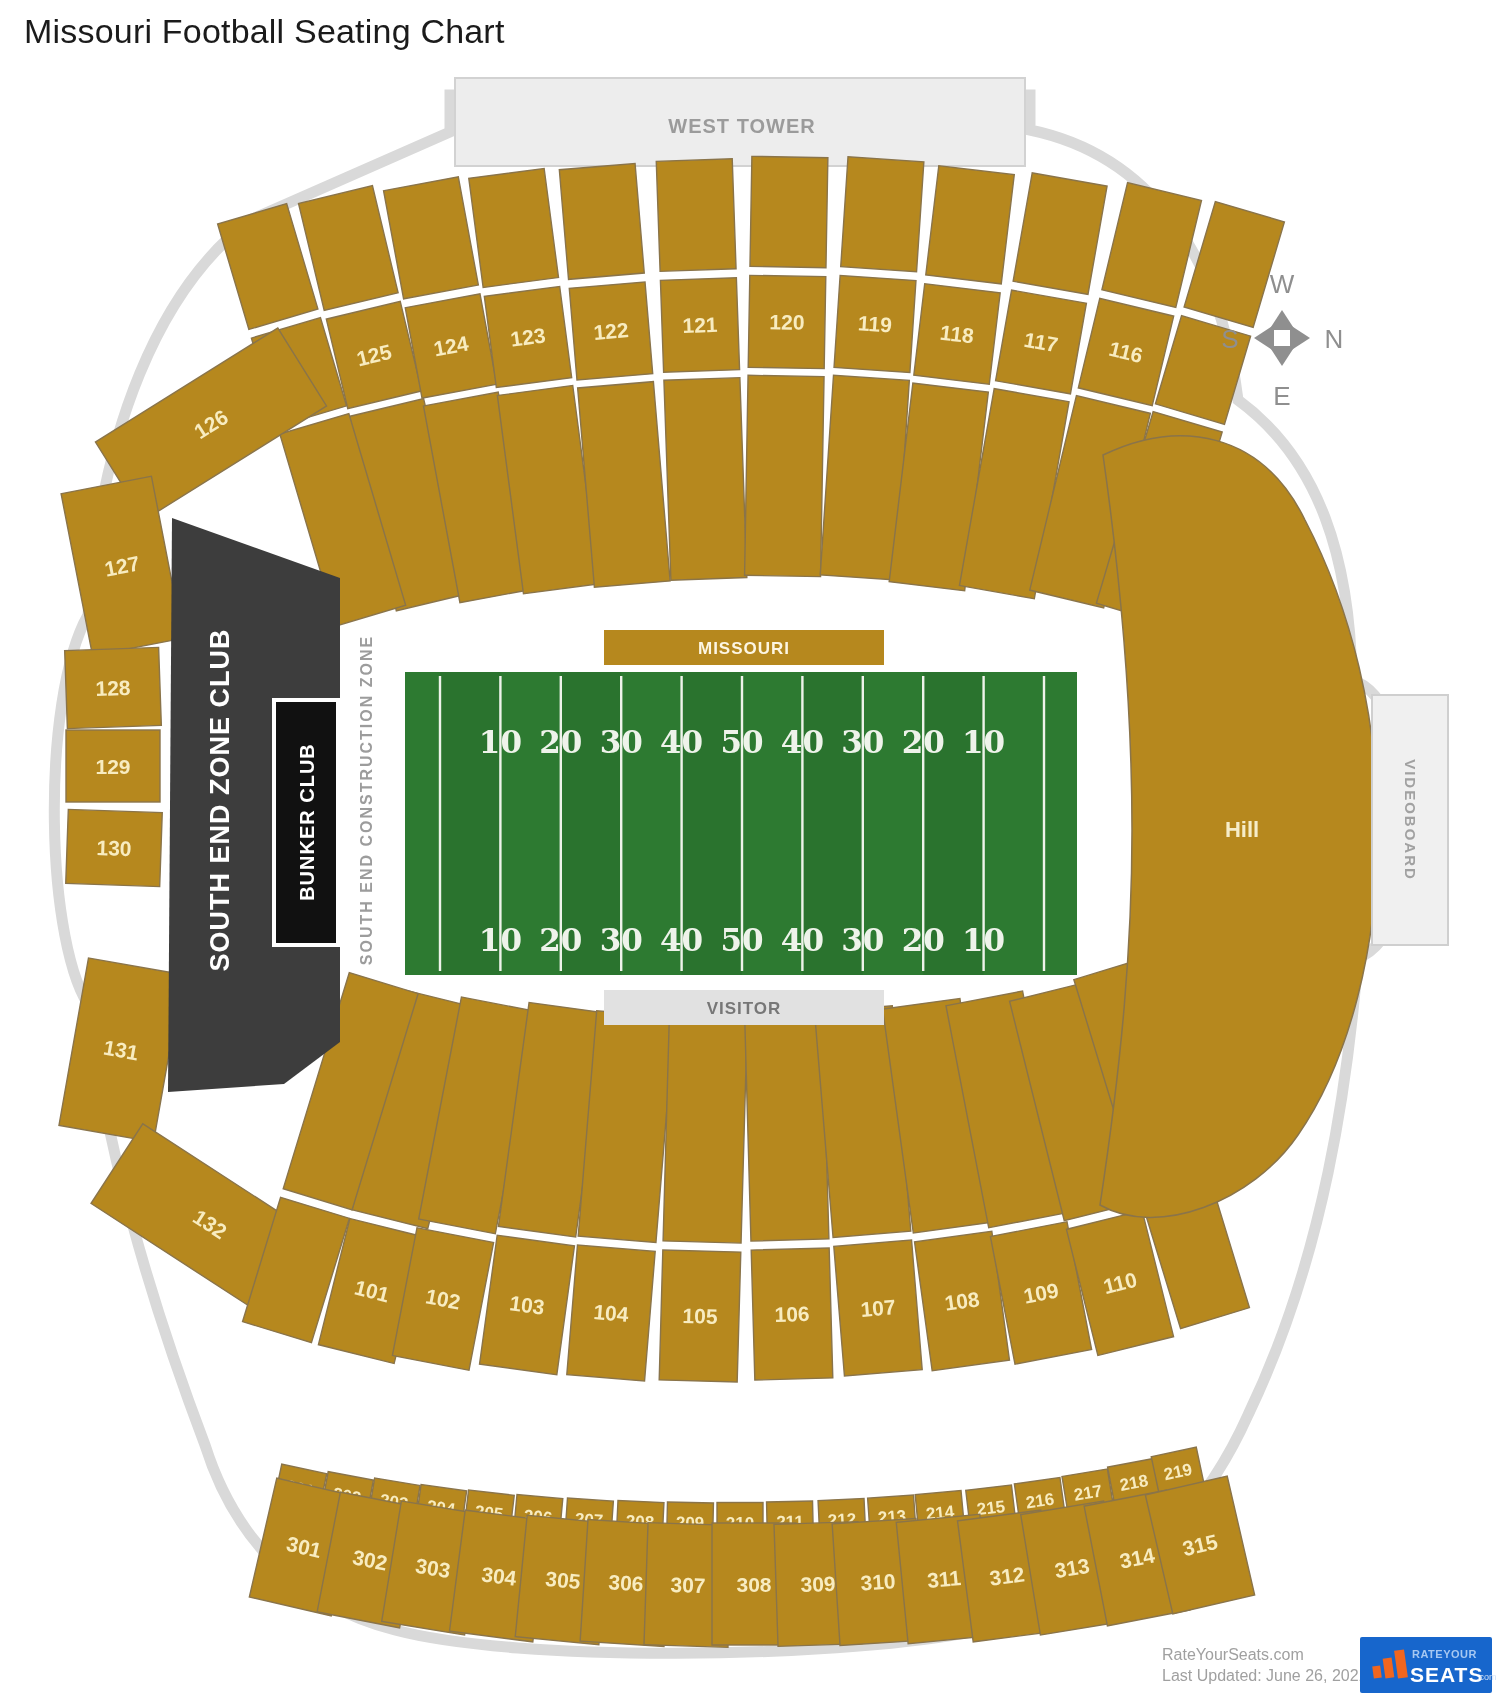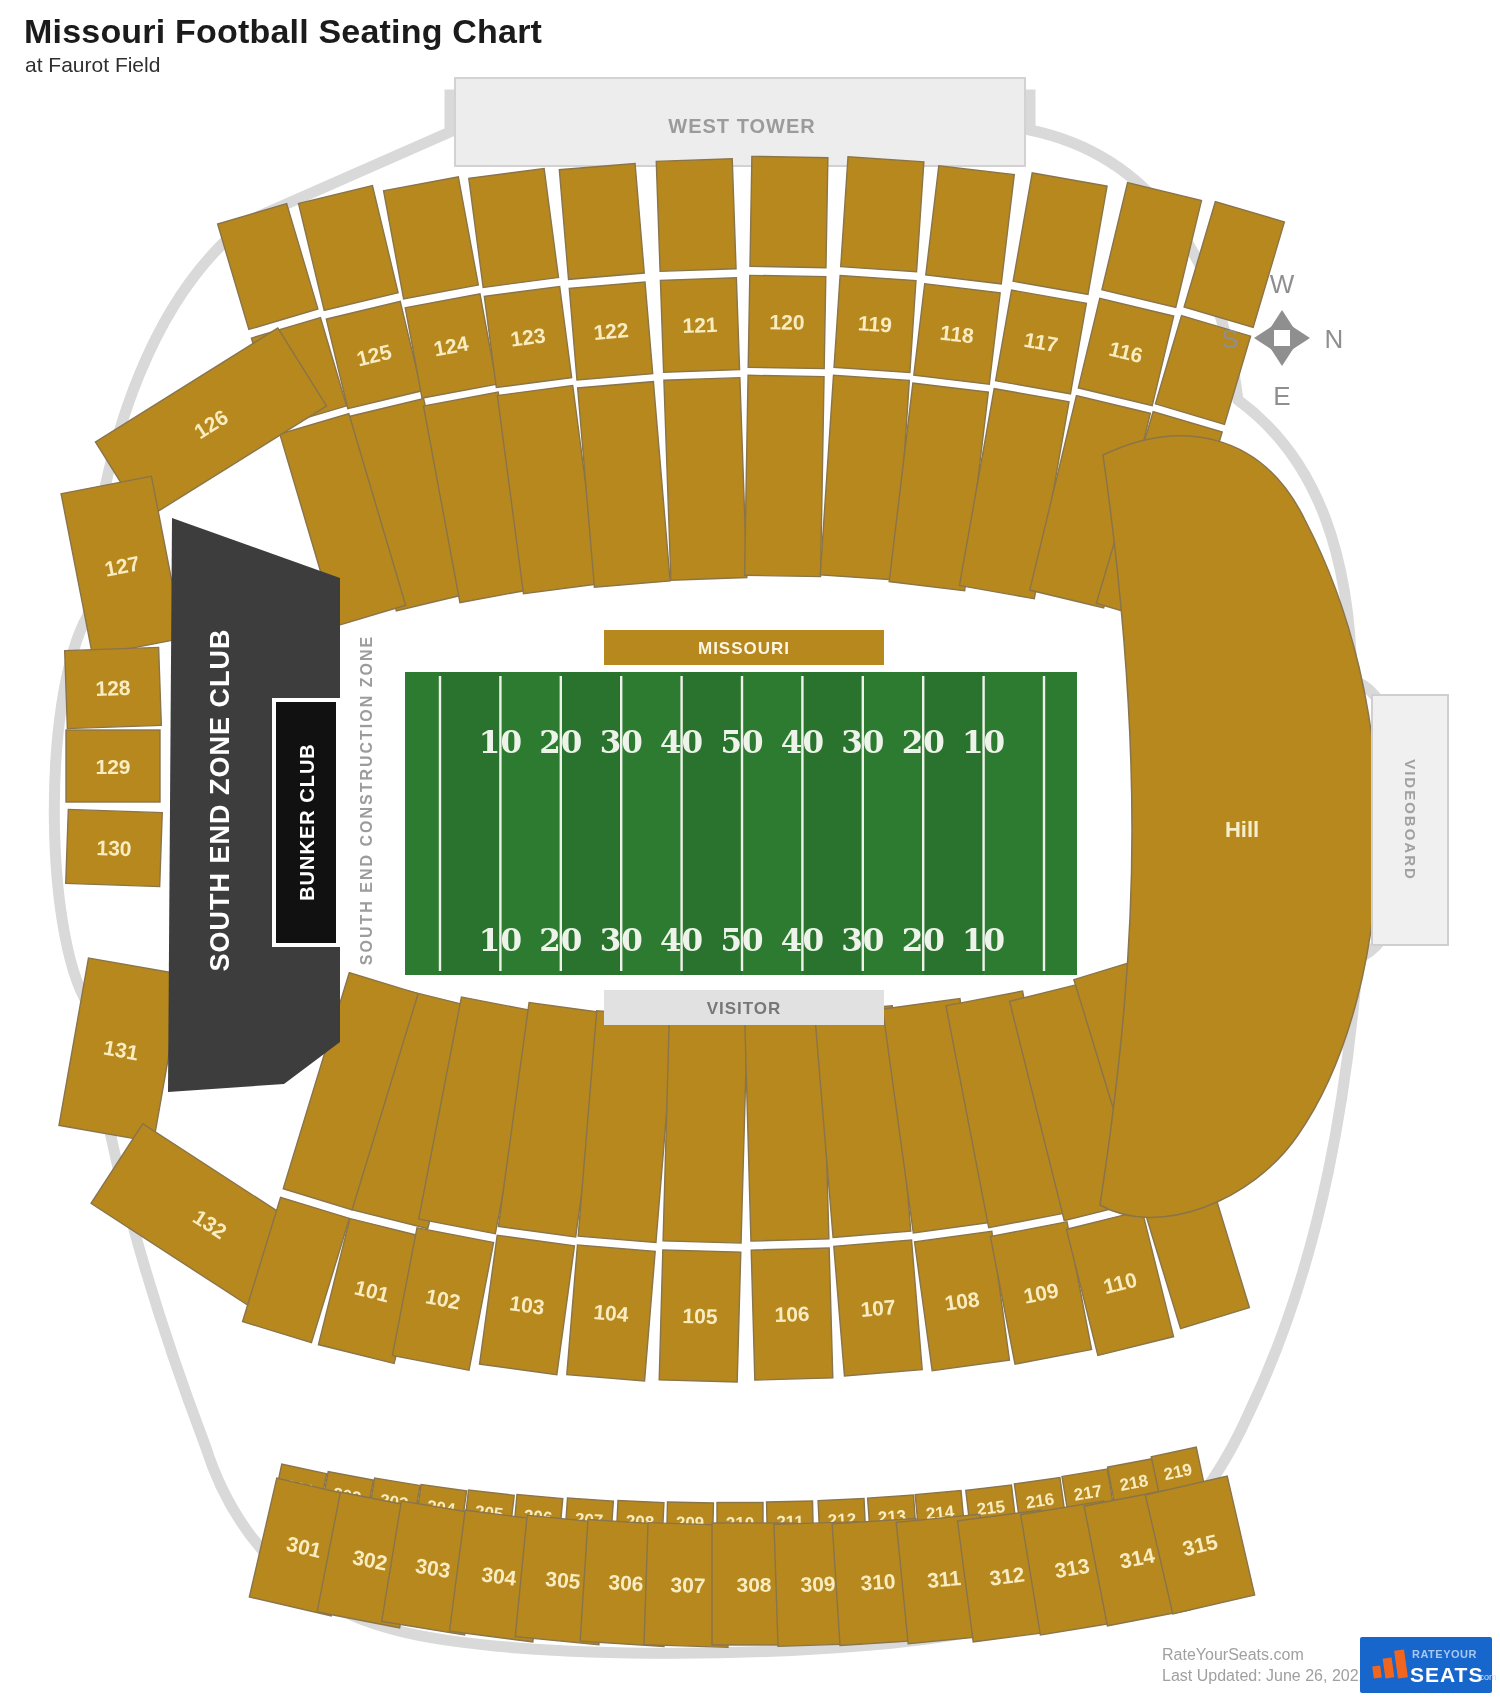--- a/index.html
+++ b/index.html
@@ -1,33 +1,32 @@
 <!DOCTYPE html>
 <html><head>
 <meta charset="utf-8">
 <style>
   html,body{margin:0;padding:0;background:#ffffff;}
   body{width:1500px;height:1703px;position:relative;font-family:"Liberation Sans",sans-serif;overflow:hidden;}
   #stadium{position:absolute;left:0;top:0;}
   .titleblock{position:absolute;left:24px;top:12px;z-index:5;}
-  .titleblock h1{margin:0;font-size:34px;font-weight:bold;color:#1b1b1b;letter-spacing:.2px;}
+  .titleblock h1{margin:0;font-size:34px;font-weight:normal;color:#1b1b1b;letter-spacing:.2px;}
   .titleblock .sub{margin:2px 0 0 1px;font-size:21px;color:#2f2f2f;}
   .sec{fill:#b6881e;stroke:#8a744a;stroke-width:1.4;}
   .seclbl{fill:#f8ecc0;font-weight:bold;font-family:"Liberation Sans",sans-serif;text-anchor:middle;dominant-baseline:central;}
   .grayboxtext{fill:#9b9b9b;font-weight:bold;text-anchor:middle;dominant-baseline:central;letter-spacing:1px;}
   .yardnum{fill:#eef3ea;font-family:"DejaVu Serif",serif;font-weight:bold;text-anchor:middle;dominant-baseline:central;}
   .compassletter{fill:#8f8f8f;font-size:26px;font-weight:normal;text-anchor:middle;dominant-baseline:central;}
   .footertext{fill:#a0a0a0;font-size:16px;}
 </style>
 </head>
 <body>
 
 <div class="titleblock">
   <h1>Missouri Football Seating Chart</h1>
-  <div class="sub">at Faurot Field</div>
 </div>
 
 <svg id="stadium" width="1500" height="1703" viewBox="0 0 1500 1703">
 
   <path d="M 250 220 L 450 132 L 450 95 L 1030 95 L 1030 130
            C 1150 155 1220 255 1238 400
            C 1320 460 1350 560 1352 680
            C 1422 700 1432 930 1358 958
            C 1348 1080 1325 1255 1248 1415
            C 1185 1555 1085 1612 965 1633

